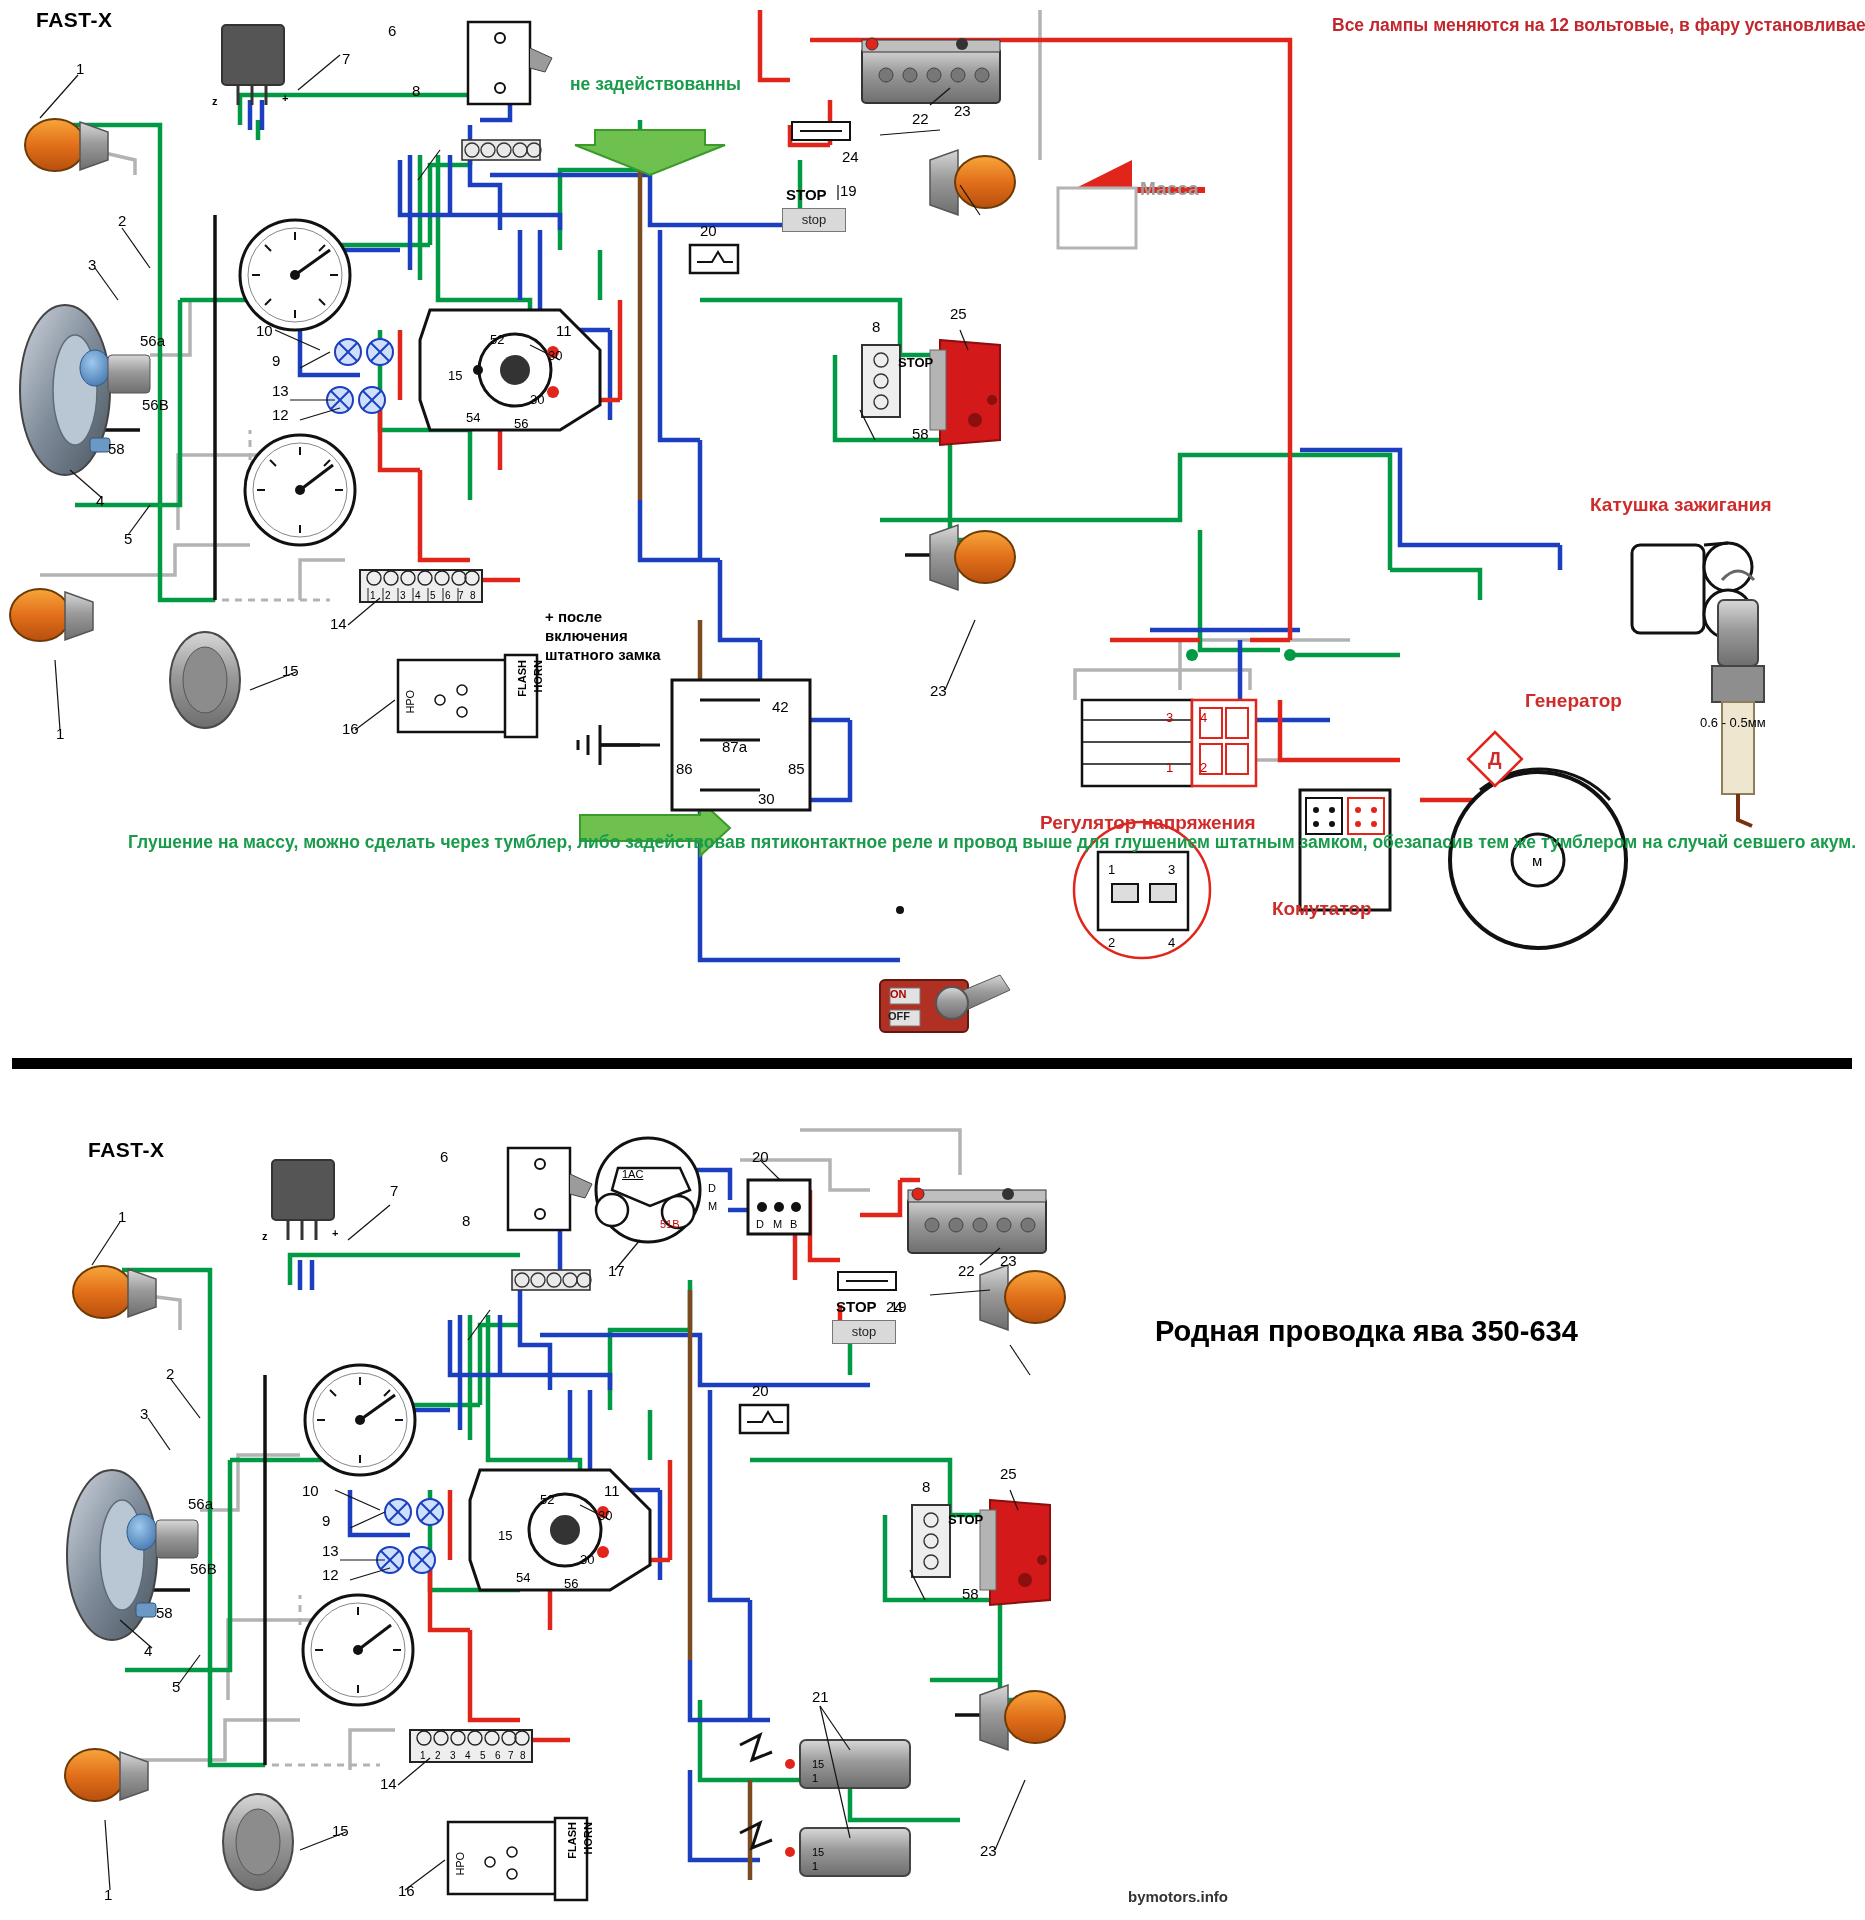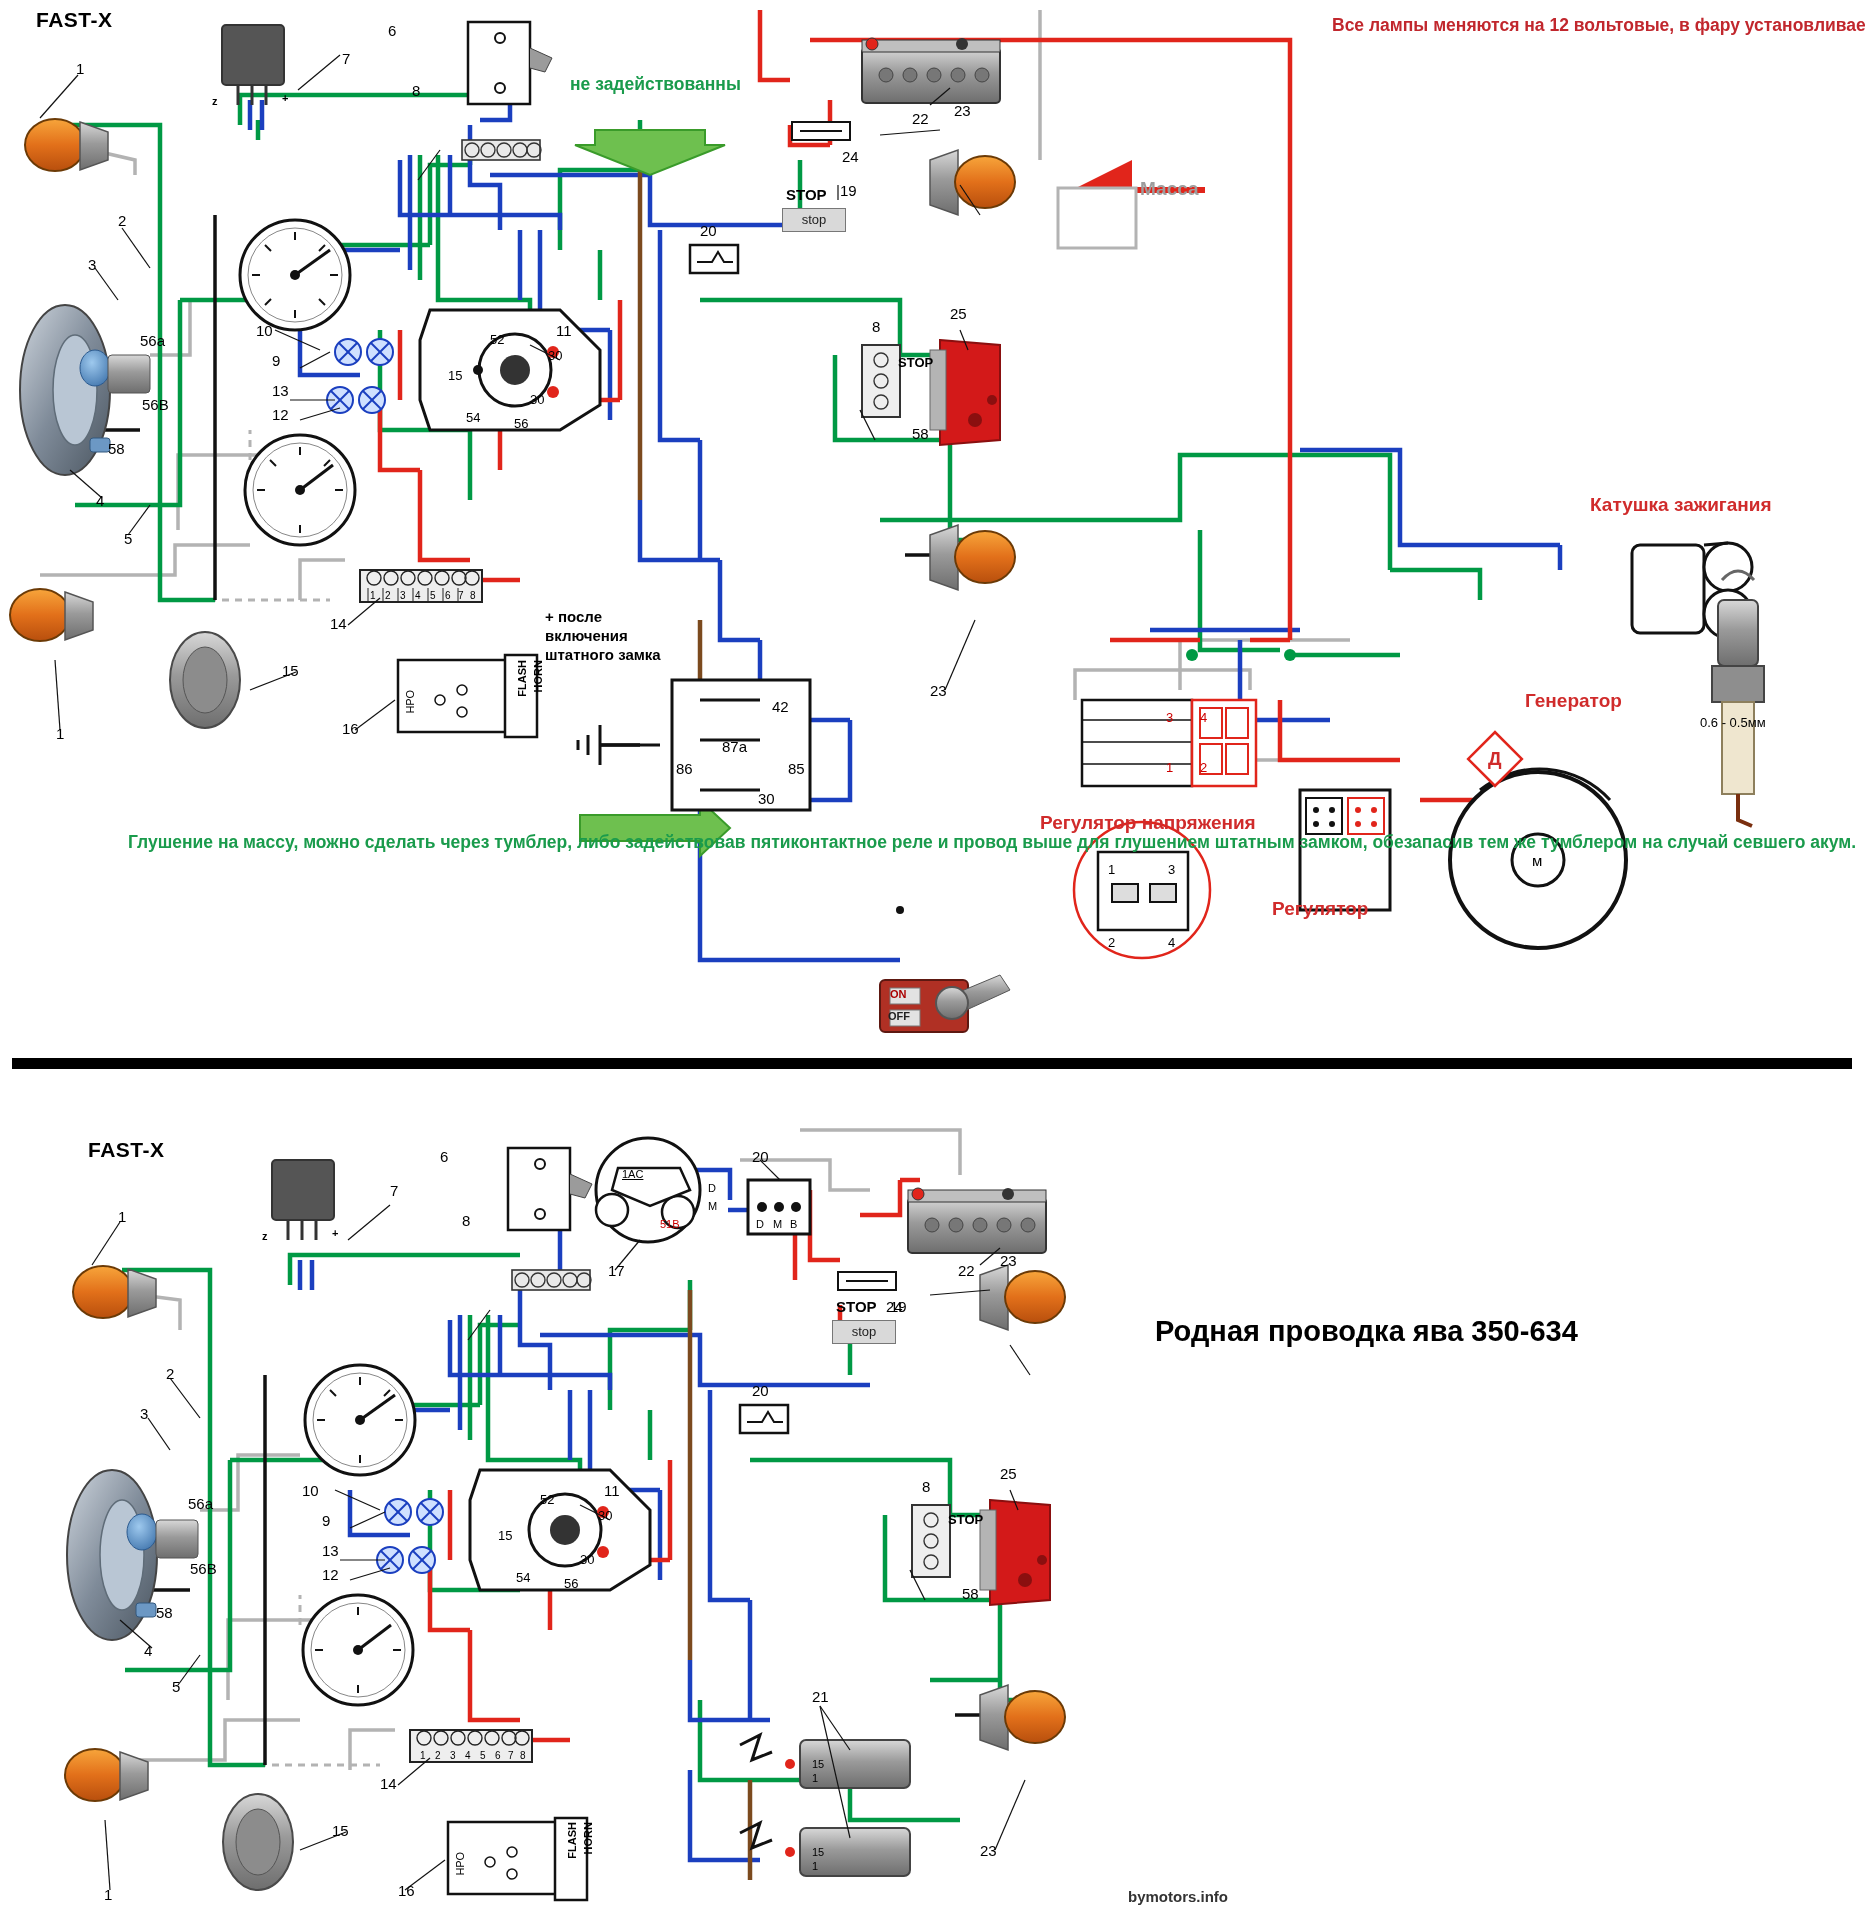--- a/index.html
+++ b/index.html
@@ -761,21 +761,21 @@
   <span class="txt brand" style="left:88px;top:1138px;">FAST-X</span>
 
   <div class="txt note-red" style="left:1332px;top:14px;">Все лампы меняются на 12 вольтовые, в фару установливается светодиодная лампа (конкретно для данной системы, я сделал так, чтоб не пускать головной свет через переменку и реле, зарядка идет, т.к. лампа потребляет мало, а у кого генер 3 фазный можно и не светодиодную),устанвливается новое реле поворотов на 12в., меняется звуковой сигнал( у меня установлены 2 6-вольтовых последовательно).штатный жгут от генератора до рэле отрезается(и убирается в ящик со всей требухой 6 вольтовой)...нужен только провод (+) и датчик нейтрали(его я вывел отдельно). Лампу зарядки можно тоже сделать через реле и диод, но в ней нет сильной необходимости...</div>
   <div class="txt note-green" style="left:570px;top:72px;width:160px;">не задействованны</div>
   <div class="txt note-green" style="left:128px;top:830px;">Глушение на массу, можно сделать через тумблер, либо задействовав пятиконтактное реле и провод выше для глушением штатным замком, обезапасив тем же тумблером на случай севшего акум.</div>
 
   <span class="txt lbl-grey" style="left:1140px;top:178px;">Масса</span>
   <span class="txt lbl-red" style="left:1590px;top:494px;">Катушка зажигания</span>
   <span class="txt lbl-red" style="left:1525px;top:690px;">Генератор</span>
   <span class="txt lbl-red" style="left:1040px;top:812px;">Регулятор напряжения</span>
-  <span class="txt lbl-red" style="left:1272px;top:898px;">Регулятор</span>
+  <span class="txt lbl-red" style="left:1272px;top:898px;">Комутатор</span>
   <span class="txt lbl-red" style="left:1488px;top:748px;">Д</span>
   <span class="txt num" style="left:1532px;top:852px;">м</span>
   <span class="txt num" style="left:1700px;top:715px;font-size:13px;text-align:center;">0.6 - 0.5мм</span>
   <div class="txt num" style="left:545px;top:608px;font-weight:bold;line-height:1.25;">+ после
 включения
 штатного замка</div>
 
   <span class="txt title-big" style="left:1155px;top:1315px;">Родная проводка ява 350-634</span>
   <span class="txt wm" style="left:1128px;top:1888px;">bymotors.info</span>
 

